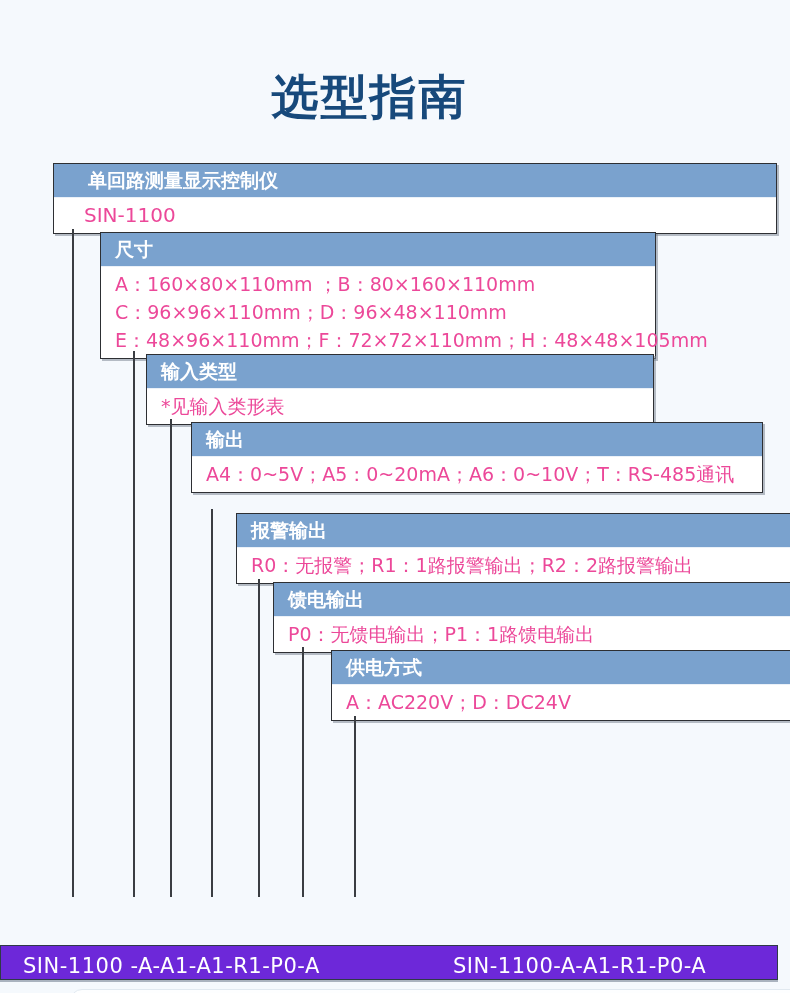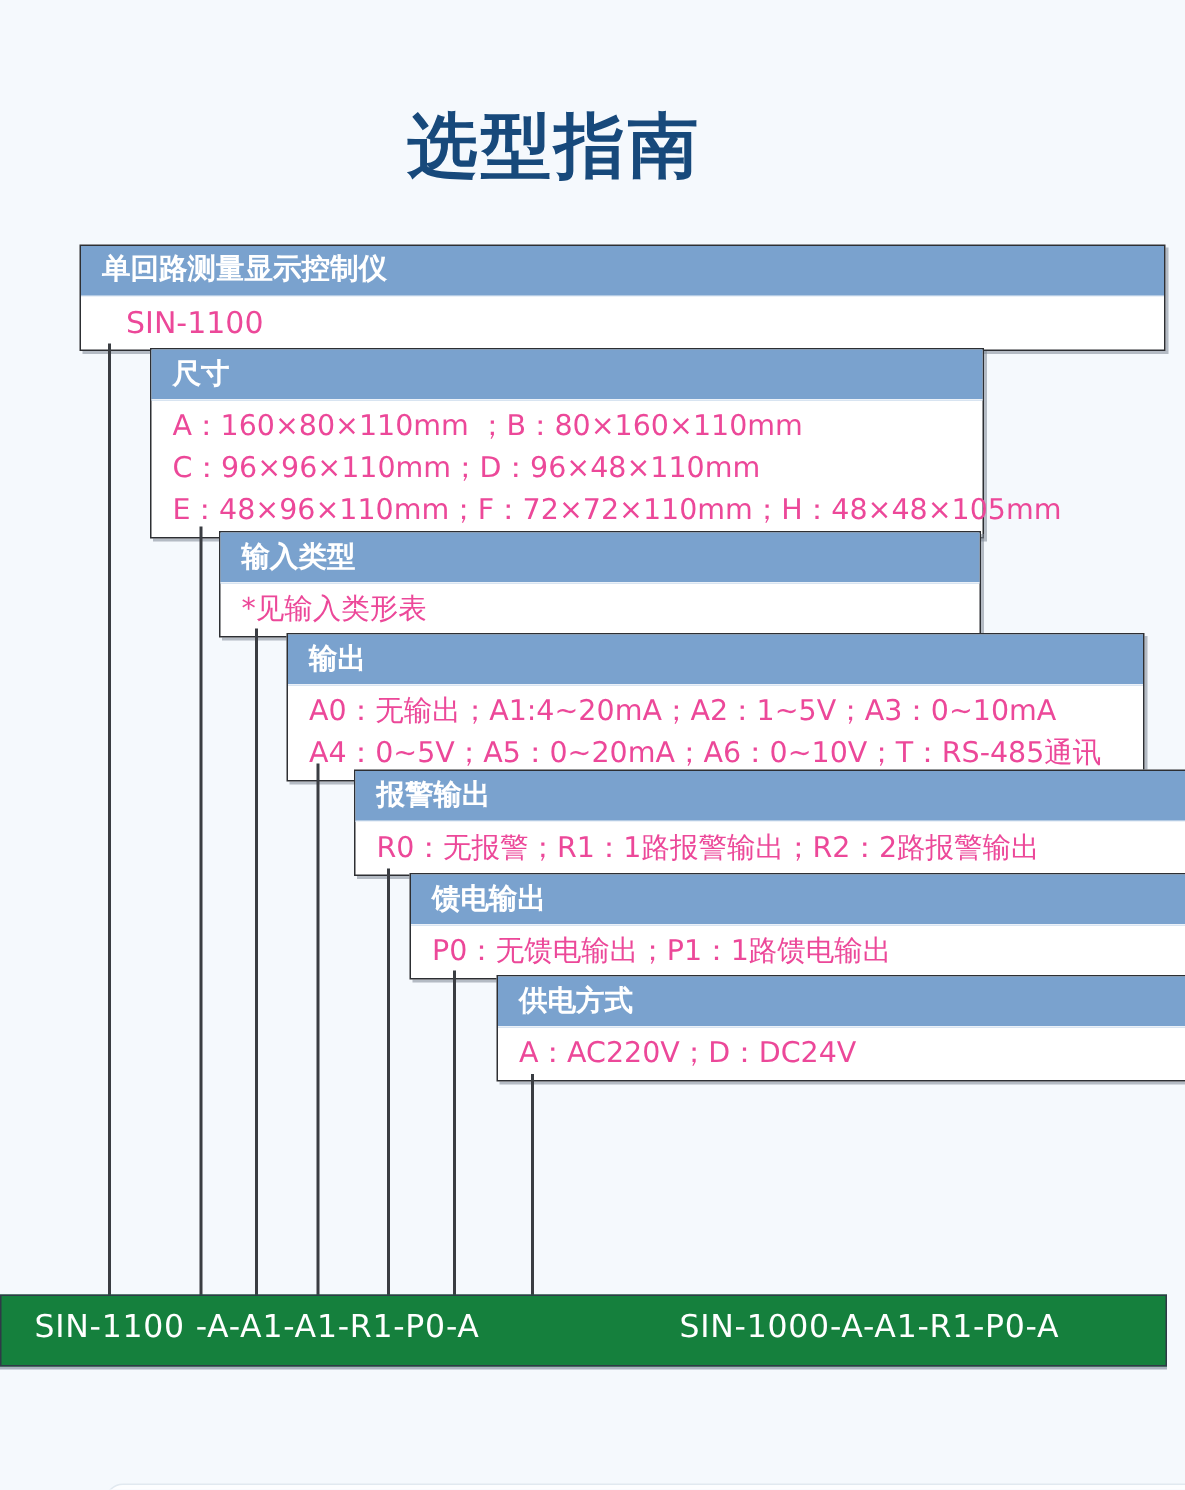--- a/index.html
+++ b/index.html
@@ -36,31 +36,31 @@
   }
   .sel-box .body{
     padding:3px 0 4px 14px;
   }
   .sel-box .line{
     font-size:19px;
     color:#ec4899;
     line-height:28px;
     white-space:nowrap;
   }
-  .box-product .hdr{padding-left:14px;font-family:Liberation Mono, monospace;}
+  .box-product .hdr{padding-left:34px;}
   .box-product .line{padding-left:16px;font-size:20px;}
   .connector{
     position:absolute;
     width:1.5px;
     background:#3a3d42;
   }
   .model-bar{
     position:absolute;
-    left:0;top:863px;width:778px;height:48px;
-    background:#15803d;
+    left:0;top:945px;width:778px;height:35px;
+    background:#6d28d9;
     border:1.5px solid #2f3a47;
     box-sizing:border-box;
     box-shadow:0 2px 0 rgba(95,110,130,.5);
   }
   .model-bar .code{
     position:absolute;
     top:0;height:41px;line-height:41px;
     color:#ffffff;font-size:21px;letter-spacing:.5px;
     white-space:nowrap;
   }
@@ -100,21 +100,20 @@
   <div class="sel-box" style="left:146px;top:354px;width:508px;">
     <div class="hdr">输入类型</div>
     <div class="body">
       <div class="line">*见输入类形表</div>
     </div>
   </div>
 
   <div class="sel-box" style="left:191px;top:422px;width:572px;">
     <div class="hdr">输出</div>
     <div class="body">
-      <div class="line">A0：无输出；A1:4~20mA；A2：1~5V；A3：0~10mA</div>
       <div class="line">A4：0~5V；A5：0~20mA；A6：0~10V；T：RS-485通讯</div>
     </div>
   </div>
 
   <div class="sel-box" style="left:236px;top:513px;width:583px;">
     <div class="hdr">报警输出</div>
     <div class="body">
       <div class="line">R0：无报警；R1：1路报警输出；R2：2路报警输出</div>
     </div>
   </div>
@@ -136,18 +135,18 @@
   <div class="connector" style="left:72px;top:229px;height:668px;"></div>
   <div class="connector" style="left:133px;top:351px;height:546px;"></div>
   <div class="connector" style="left:170px;top:419px;height:478px;"></div>
   <div class="connector" style="left:211px;top:509px;height:388px;"></div>
   <div class="connector" style="left:258px;top:579px;height:318px;"></div>
   <div class="connector" style="left:302px;top:647px;height:250px;"></div>
   <div class="connector" style="left:354px;top:716px;height:181px;"></div>
 
   <div class="model-bar">
     <span class="code left">SIN-1100 -A-A1-A1-R1-P0-A</span>
-    <span class="code right">SIN-1000-A-A1-R1-P0-A</span>
+    <span class="code right">SIN-1100-A-A1-R1-P0-A</span>
   </div>
 
   <div class="next-section-edge"></div>
 
 </div>
 
 </body></html>

